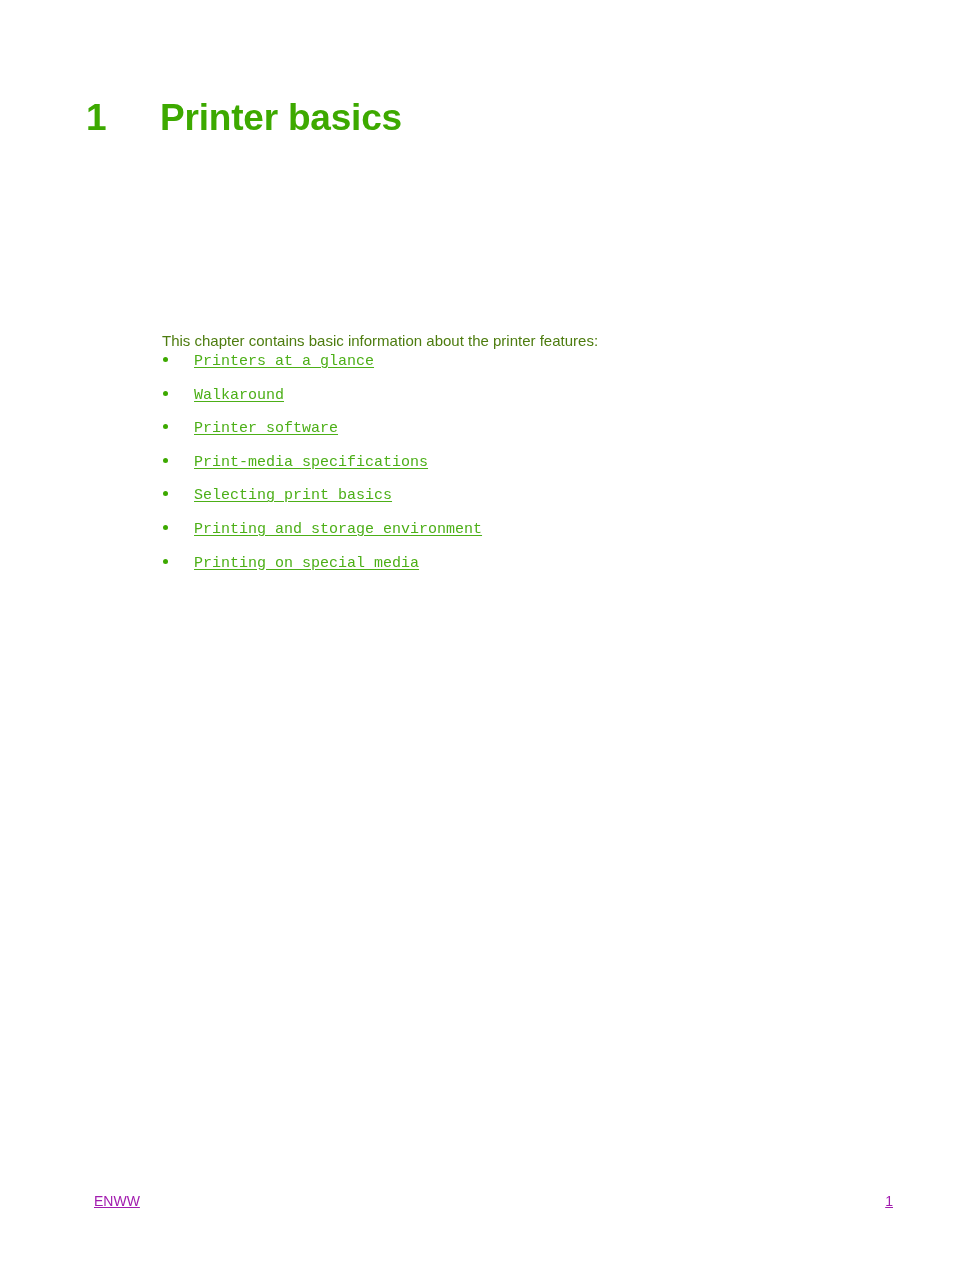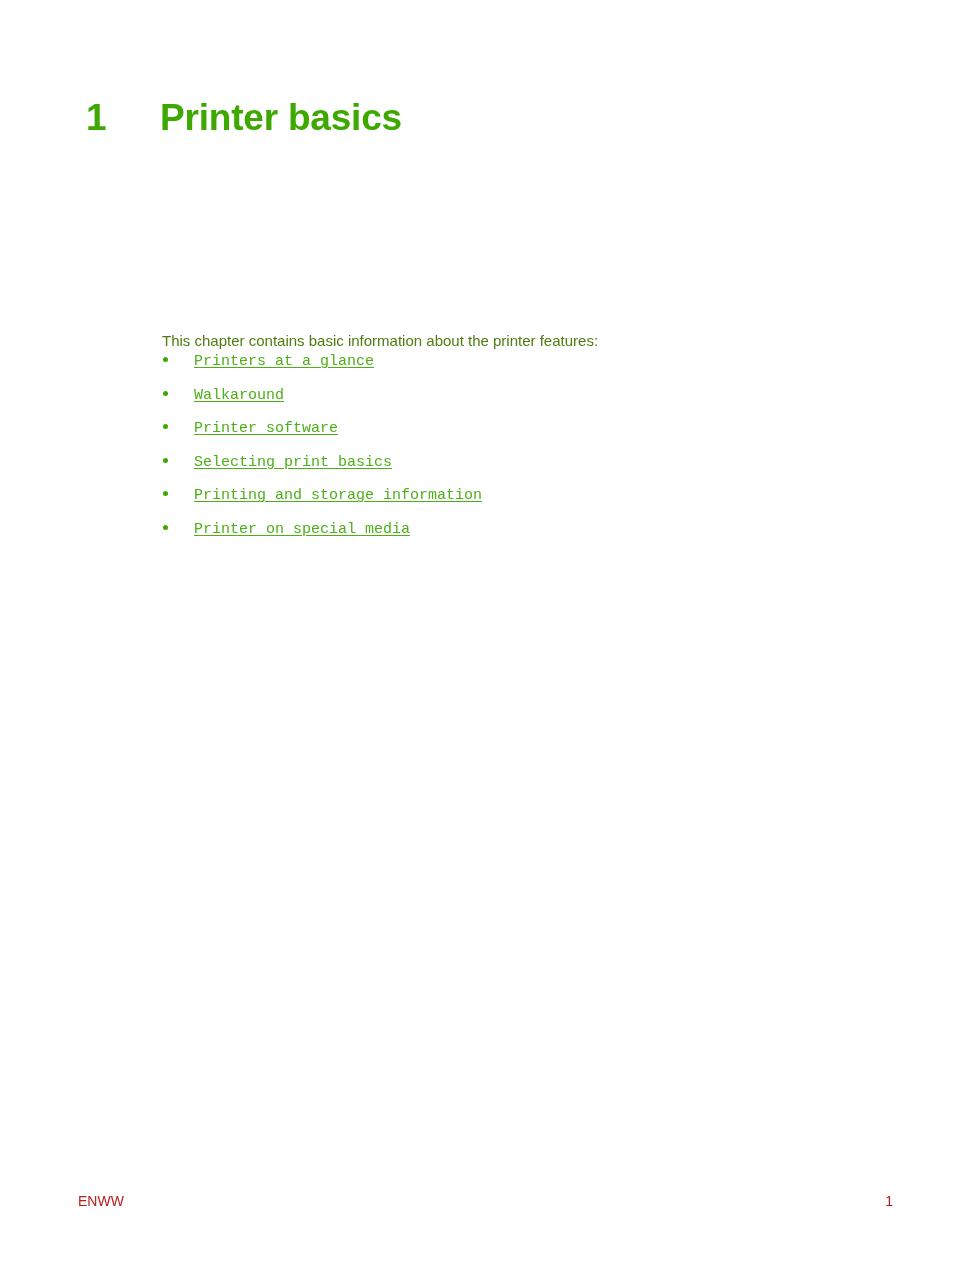--- a/index.html
+++ b/index.html
@@ -92,29 +92,30 @@
     text-decoration: underline;
     text-underline-offset: 2px;
     cursor: pointer;
     font-size: 15px;
     font-family: Liberation Mono, monospace;
   }
 
   
   .page-footer {
     position: absolute;
-    left: 78px;
+    left: 94px;
     right: 61px;
     top: 1192px;
     display: flex;
     justify-content: space-between;
     align-items: baseline;
     font-size: 14px;
     line-height: 18px;
-    color: #b91c1c;
+    color: #a21caf;
+    text-decoration: underline;
   }
   .footer-left { text-align: left; }
   .footer-right { text-align: right; }
 </style>
 </head>
 <body>
 
 <div class="page">
 
   <div class="chapter-heading">
@@ -132,29 +133,33 @@
     <li class="toc-item">
       <span class="toc-bullet"></span>
       <a class="toc-link">Walkaround</a>
     </li>
     <li class="toc-item">
       <span class="toc-bullet"></span>
       <a class="toc-link">Printer software</a>
     </li>
     <li class="toc-item">
       <span class="toc-bullet"></span>
+      <a class="toc-link">Print-media specifications</a>
+    </li>
+    <li class="toc-item">
+      <span class="toc-bullet"></span>
       <a class="toc-link">Selecting print basics</a>
     </li>
     <li class="toc-item">
       <span class="toc-bullet"></span>
-      <a class="toc-link">Printing and storage information</a>
+      <a class="toc-link">Printing and storage environment</a>
     </li>
     <li class="toc-item">
       <span class="toc-bullet"></span>
-      <a class="toc-link">Printer on special media</a>
+      <a class="toc-link">Printing on special media</a>
     </li>
   </ul>
 
   <div class="page-footer">
     <span class="footer-left">ENWW</span>
     <span class="footer-right">1</span>
   </div>
 
 </div>
 

